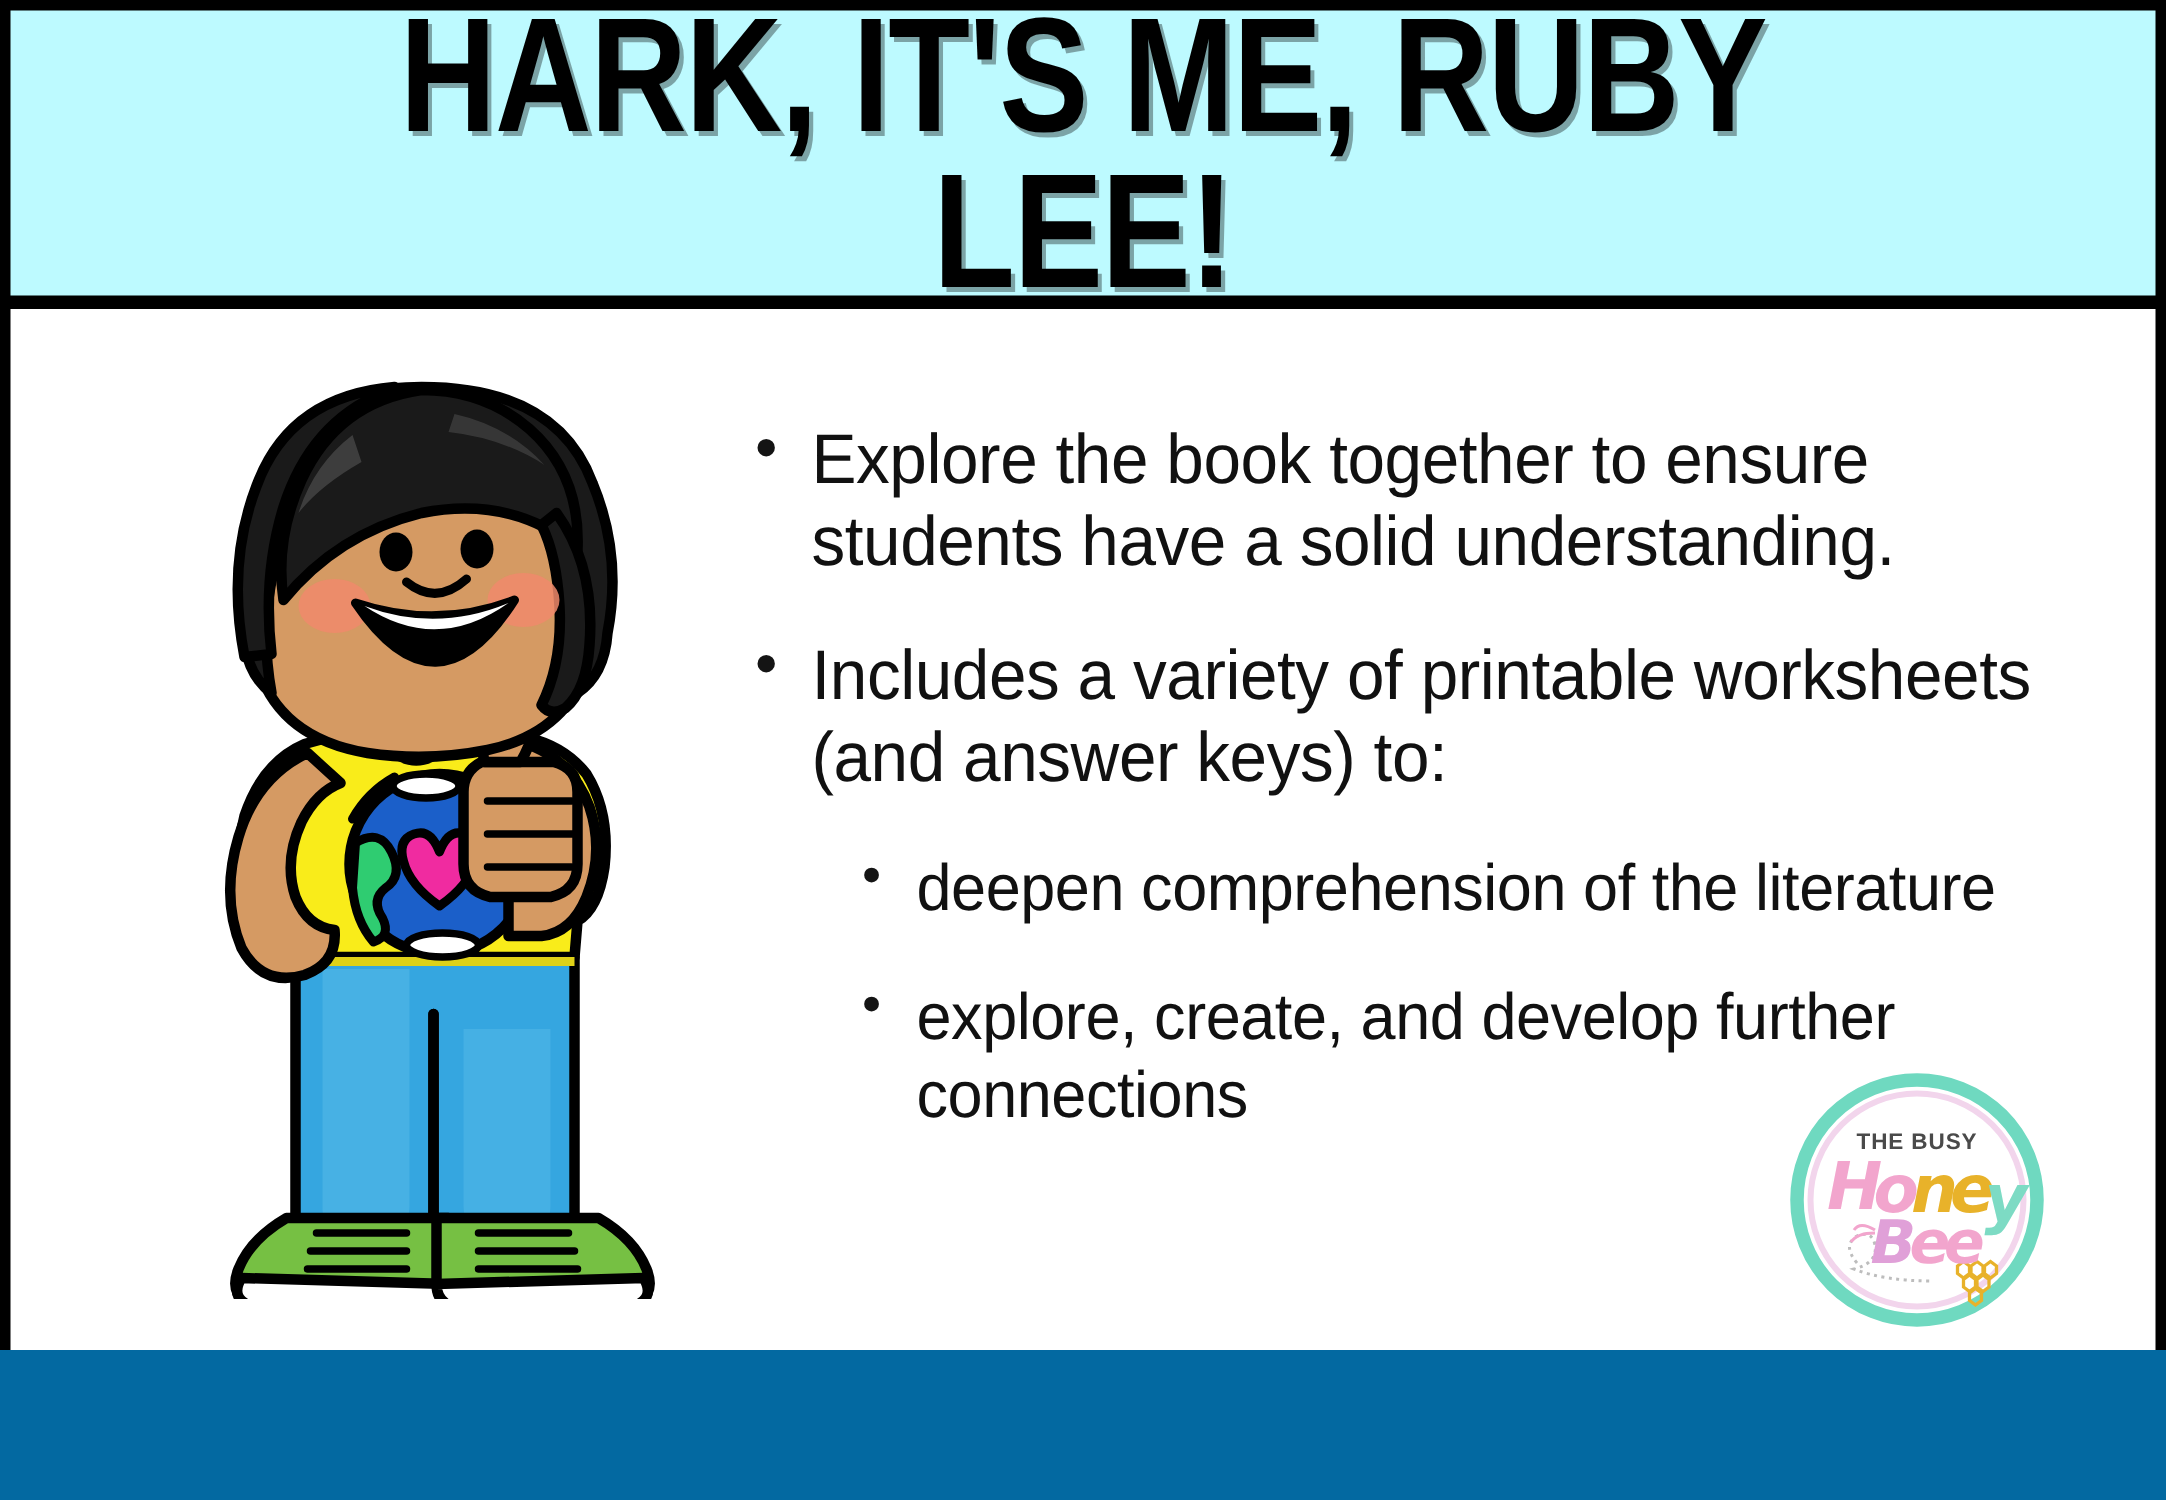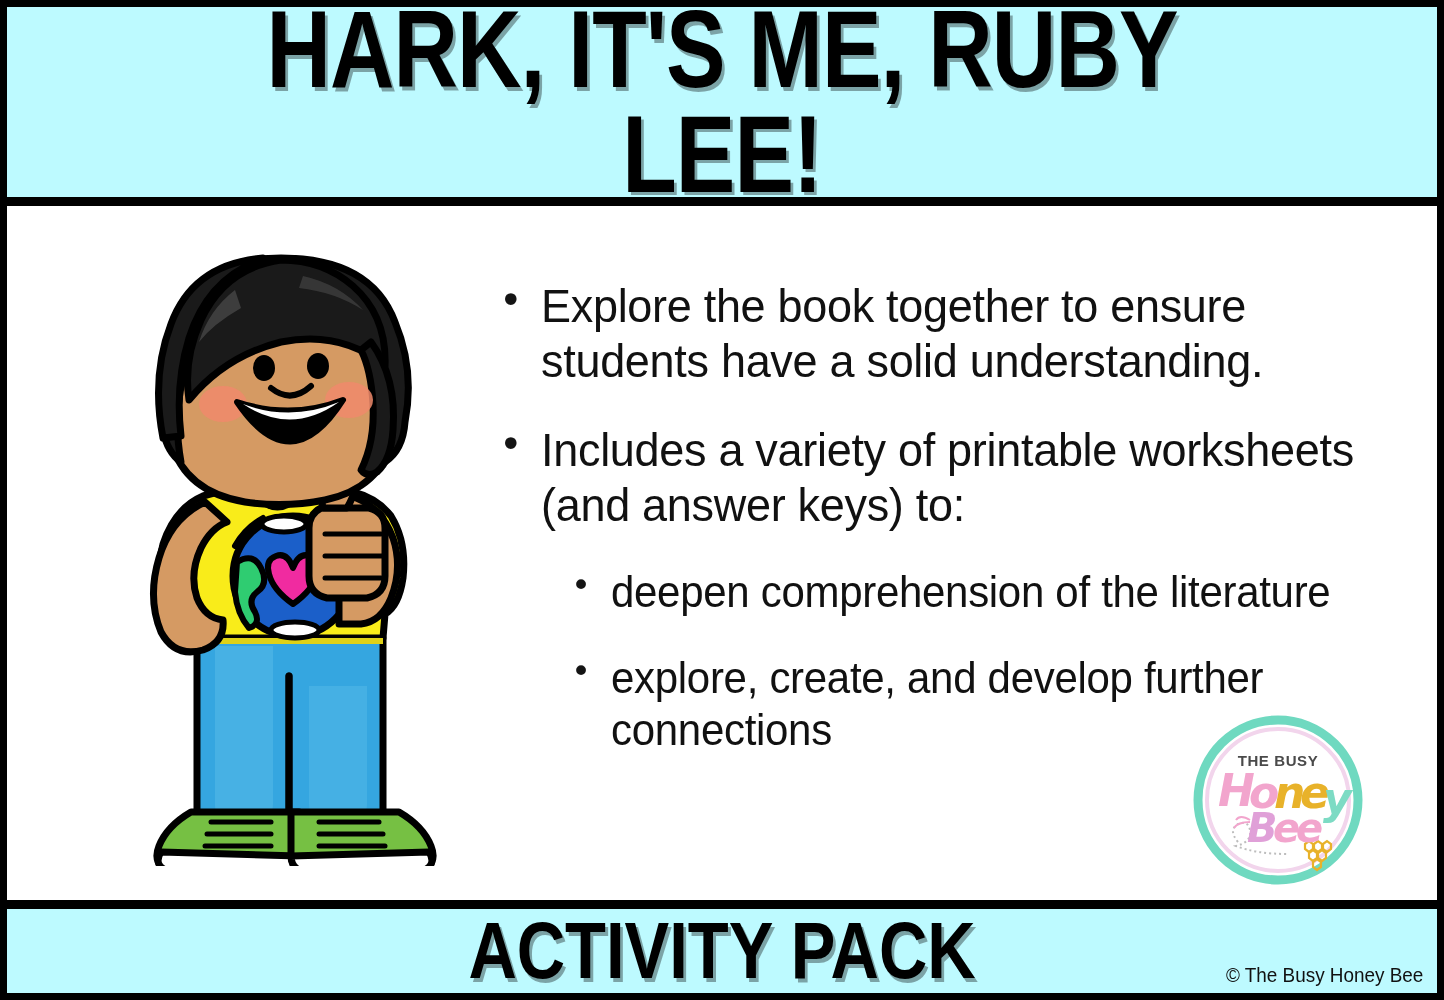--- a/index.html
+++ b/index.html
@@ -325,18 +325,14 @@
 
         <g stroke="#f2a5cd" stroke-width="2" fill="none">
           <path d="M58 106 Q48 100 44 106"></path>
           <path d="M58 108 Q46 108 42 114"></path>
         </g>
       </svg>
     </div>
 
   </div>
 
-  <div class="footer-band">
-    <div class="footer-title">ACTIVITY PACK</div>
-    <div class="copyright">© The Busy Honey Bee</div>
-  </div>
 
 </div>
 
 </body></html>

